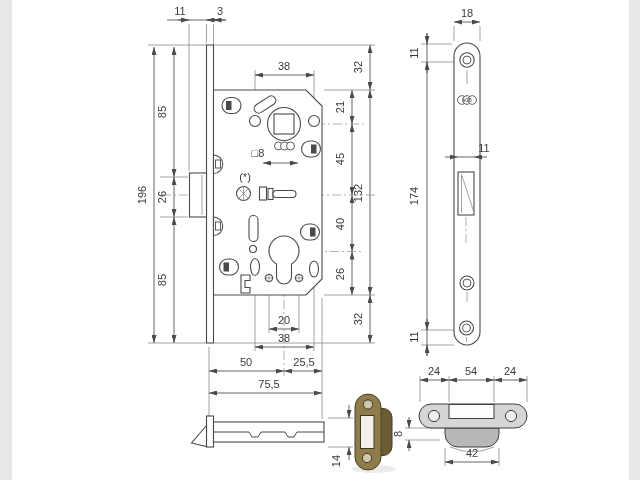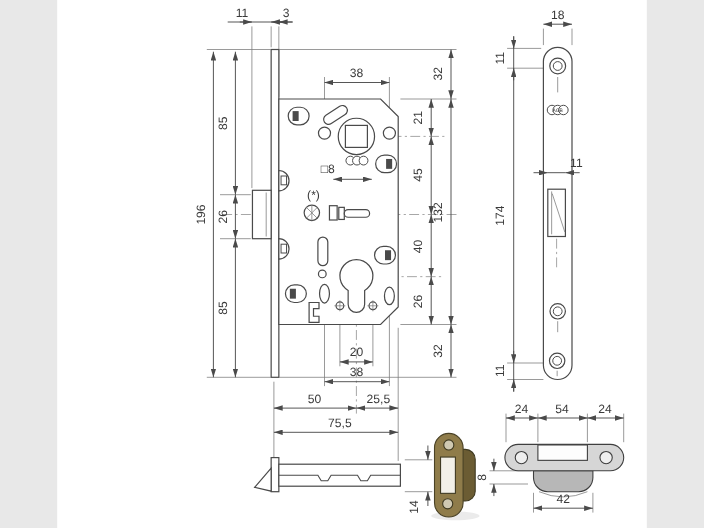--- a/index.html
+++ b/index.html
@@ -1,16 +1,16 @@
 <!DOCTYPE html>
 <html><head>
 <meta charset="utf-8">
 <style>
   html,body{margin:0;padding:0;background:#e8e8e8}
-  .stage{position:relative;width:536px;height:480px;background:#ffffff;overflow:hidden;margin:0 auto;font-family:"Liberation Sans",sans-serif}
+  .stage{position:relative;width:617px;height:480px;background:#ffffff;overflow:hidden;margin:0 auto;font-family:"Liberation Sans",sans-serif}
   svg{display:block}
   .fw{fill:#ffffff;stroke:#4a4a4a;stroke-width:1.1}
   .fwt{fill:#ffffff;stroke:#4a4a4a;stroke-width:0.9}
   .ln{fill:none;stroke:#4a4a4a;stroke-width:1}
   .ext{fill:none;stroke:#7c7c7c;stroke-width:0.7}
   .dim{fill:none;stroke:#4a4a4a;stroke-width:0.85}
   .cl{fill:none;stroke:#8d8d8d;stroke-width:0.7;stroke-dasharray:9 3 2 3}
   .dk{fill:#4a4a4a;stroke:none}
   .gray1{fill:#d6d6d6;stroke:#3f3f3f;stroke-width:1}
   .gray2{fill:#b7b7b7;stroke:#3f3f3f;stroke-width:1}

